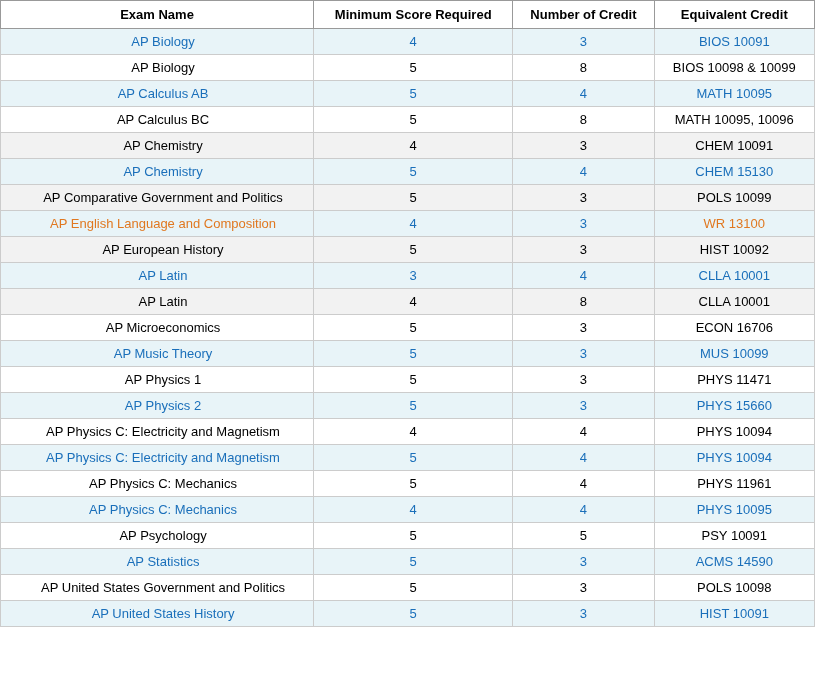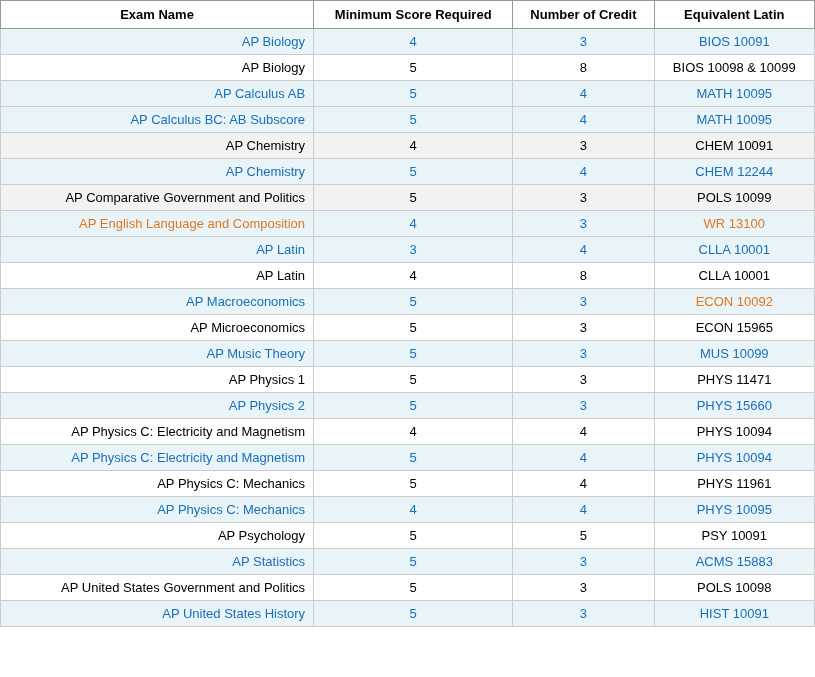--- a/index.html
+++ b/index.html
@@ -30,32 +30,32 @@
       background: #f2f2f2;
     }
     tr:nth-child(even) td {
       background: #fff;
     }
     .highlight-row td {
       background: #e8f4f8 !important;
     }
     .blue { color: #1a6fba; }
     .orange { color: #e07820; }
-    .exam-name { text-align: right; padding-left: 20px; }
+    .exam-name { text-align: center; padding-left: 20px; }
   </style>
 </head>
 <body>
 
 <table>
   <thead>
     <tr id="header-row">
         <th>Exam Name</th>
         <th>Minimum Score Required</th>
         <th>Number of Credit</th>
-        <th>Equivalent Latin</th>
+        <th>Equivalent Credit</th>
       </tr>
   </thead>
   <tbody id="table-body">
       <tr class="highlight-row">
         <td class="exam-name blue">AP Biology</td>
         <td class="blue">4</td>
         <td class="blue">3</td>
         <td class="blue">BIOS 10091</td>
       </tr>
       <tr>
@@ -63,73 +63,73 @@
         <td>5</td>
         <td>8</td>
         <td>BIOS 10098 &amp; 10099</td>
       </tr>
       <tr class="highlight-row">
         <td class="exam-name blue">AP Calculus AB</td>
         <td class="blue">5</td>
         <td class="blue">4</td>
         <td class="blue">MATH 10095</td>
       </tr>
-      <tr class="highlight-row">
-        <td class="exam-name blue">AP Calculus BC: AB Subscore</td>
-        <td class="blue">5</td>
-        <td class="blue">4</td>
-        <td class="blue">MATH 10095</td>
+      <tr>
+        <td class="exam-name">AP Calculus BC</td>
+        <td>5</td>
+        <td>8</td>
+        <td>MATH 10095, 10096</td>
       </tr>
       <tr>
         <td class="exam-name">AP Chemistry</td>
         <td>4</td>
         <td>3</td>
         <td>CHEM 10091</td>
       </tr>
       <tr class="highlight-row">
         <td class="exam-name blue">AP Chemistry</td>
         <td class="blue">5</td>
         <td class="blue">4</td>
-        <td class="blue">CHEM 12244</td>
+        <td class="blue">CHEM 15130</td>
       </tr>
       <tr>
         <td class="exam-name">AP Comparative Government and Politics</td>
         <td>5</td>
         <td>3</td>
         <td>POLS 10099</td>
       </tr>
       <tr class="highlight-row">
         <td class="exam-name orange">AP English Language and Composition</td>
         <td class="blue">4</td>
         <td class="blue">3</td>
         <td class="orange">WR 13100</td>
       </tr>
+      <tr>
+        <td class="exam-name">AP European History</td>
+        <td>5</td>
+        <td>3</td>
+        <td>HIST 10092</td>
+      </tr>
       <tr class="highlight-row">
         <td class="exam-name blue">AP Latin</td>
         <td class="blue">3</td>
         <td class="blue">4</td>
         <td class="blue">CLLA 10001</td>
       </tr>
       <tr>
         <td class="exam-name">AP Latin</td>
         <td>4</td>
         <td>8</td>
         <td>CLLA 10001</td>
       </tr>
-      <tr class="highlight-row">
-        <td class="exam-name blue">AP Macroeconomics</td>
-        <td class="blue">5</td>
-        <td class="blue">3</td>
-        <td class="orange">ECON 10092</td>
-      </tr>
       <tr>
         <td class="exam-name">AP Microeconomics</td>
         <td>5</td>
         <td>3</td>
-        <td>ECON 15965</td>
+        <td>ECON 16706</td>
       </tr>
       <tr class="highlight-row">
         <td class="exam-name blue">AP Music Theory</td>
         <td class="blue">5</td>
         <td class="blue">3</td>
         <td class="blue">MUS 10099</td>
       </tr>
       <tr>
         <td class="exam-name">AP Physics 1</td>
         <td>5</td>
@@ -169,21 +169,21 @@
       <tr>
         <td class="exam-name">AP Psychology</td>
         <td>5</td>
         <td>5</td>
         <td>PSY 10091</td>
       </tr>
       <tr class="highlight-row">
         <td class="exam-name blue">AP Statistics</td>
         <td class="blue">5</td>
         <td class="blue">3</td>
-        <td class="blue">ACMS 15883</td>
+        <td class="blue">ACMS 14590</td>
       </tr>
       <tr>
         <td class="exam-name">AP United States Government and Politics</td>
         <td>5</td>
         <td>3</td>
         <td>POLS 10098</td>
       </tr>
       <tr class="highlight-row">
         <td class="exam-name blue">AP United States History</td>
         <td class="blue">5</td>

